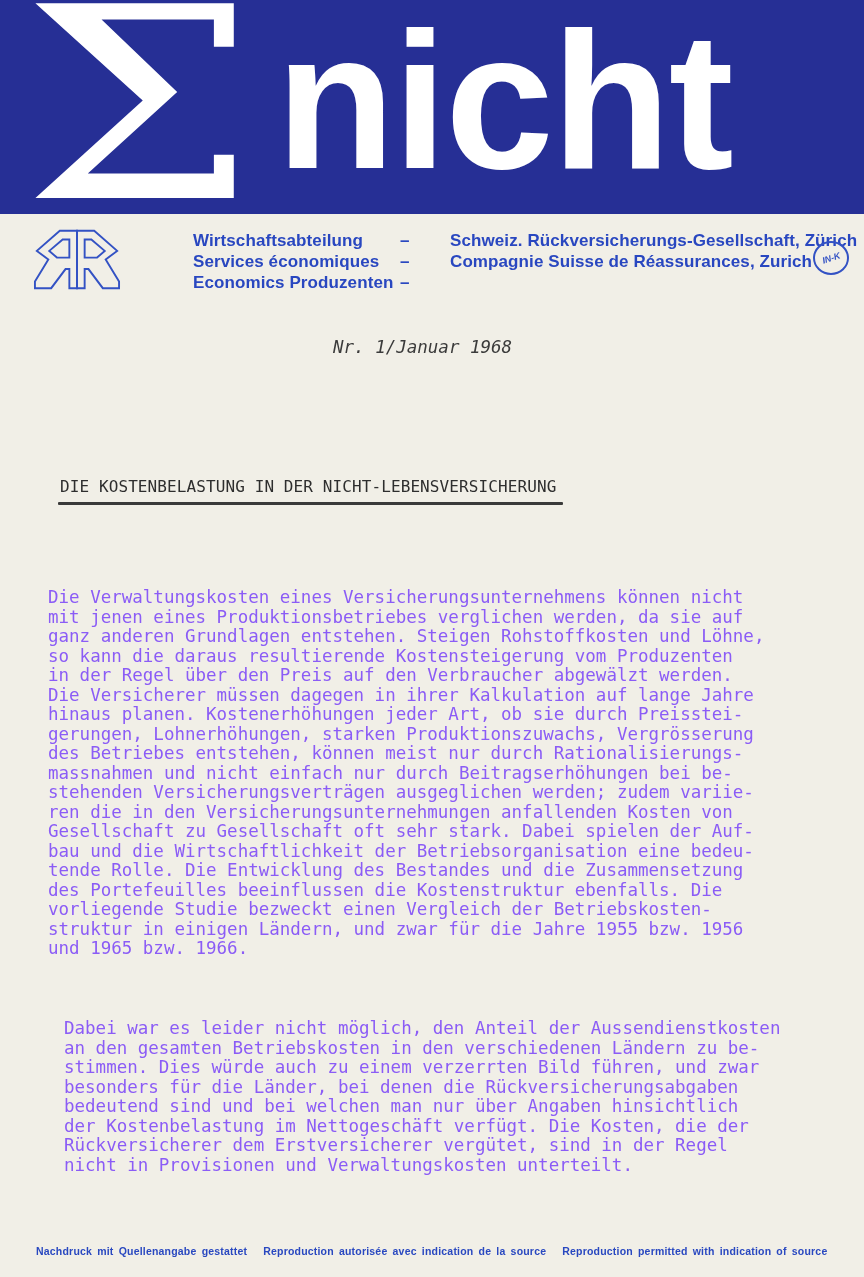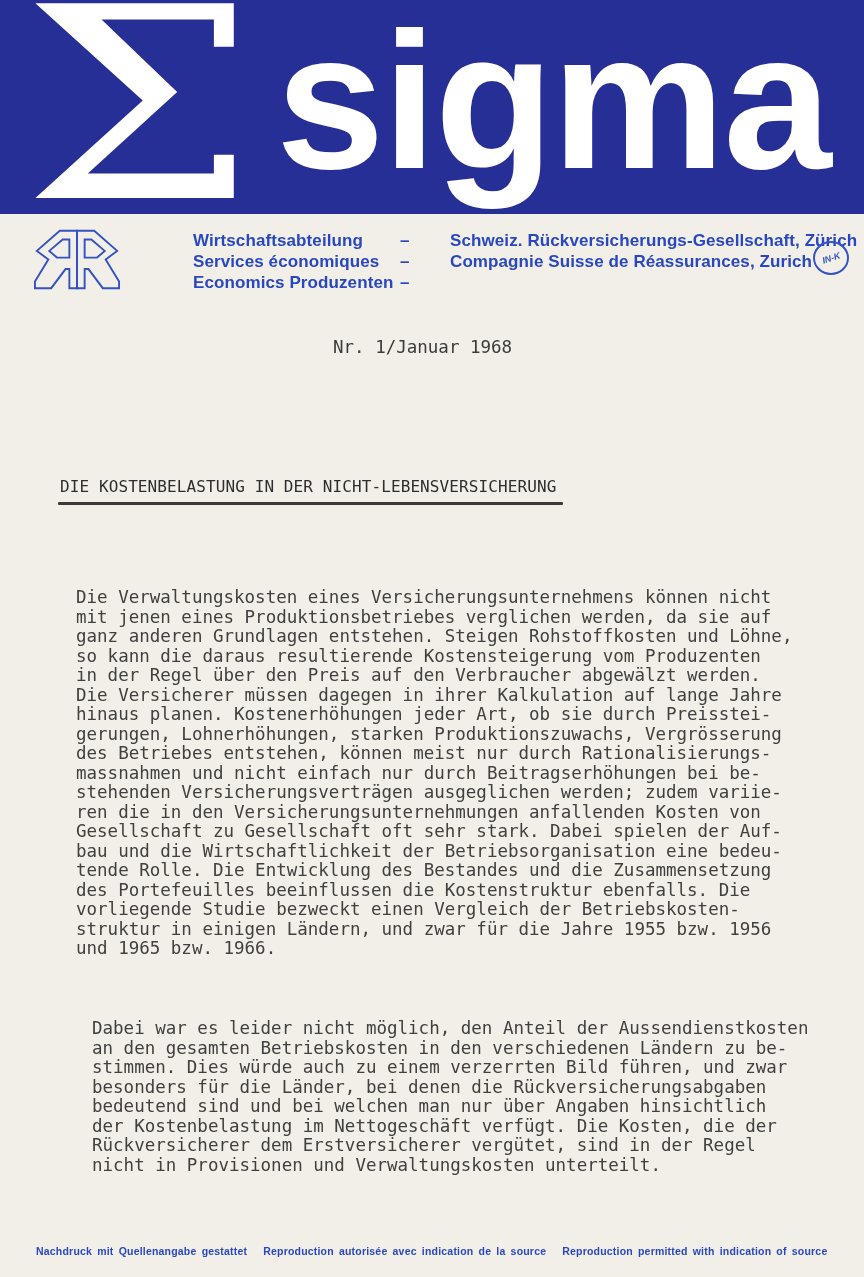--- a/index.html
+++ b/index.html
@@ -52,55 +52,55 @@
     display:flex;align-items:center;justify-content:center;
   }
   .stamp span{
     font-size:9px;font-style:italic;font-weight:700;color:#3352c4;
     transform:rotate(-18deg);letter-spacing:0;
   }
   
   .issue{
     position:absolute;left:333px;top:337px;
     font-family:"DejaVu Sans Mono",monospace;
-    font-size:17.5px;color:#3b3b3b;white-space:nowrap;
+    font-size:17.5px;color:#3b3b3b;white-space:nowrap;font-style:italic;
   }
   .headline{
     position:absolute;left:60px;top:477px;
     font-family:"DejaVu Sans Mono",monospace;
     font-size:16px;color:#2e2e2e;white-space:nowrap;letter-spacing:0.1px;
   }
   .headline-rule{
     position:absolute;left:58px;top:502px;width:505px;height:3px;
     background:#3a3a3a;border-radius:1px;
   }
   .body-par{
-    position:absolute;left:76px;width:740px;
+    position:absolute;left:48px;width:740px;
     font-family:"DejaVu Sans Mono",monospace;
-    font-size:17.5px;line-height:19.5px;color:#404040;
+    font-size:17.5px;line-height:19.5px;color:#8b5cf6;
     white-space:pre-line;
   }
   .par1{top:588px;}
   .par2{top:1003px;}
   
   .imprint{
     position:absolute;left:36px;top:1245px;
     display:flex;gap:16px;
     color:#2948c0;font-size:10.5px;font-weight:700;
     letter-spacing:0.2px;word-spacing:2px;white-space:nowrap;
   }
 </style>
 </head>
 <body>
 
 <div class="page">
 
   <header class="banner">
     <span class="sigma-symbol">Σ</span>
-    <span class="wordmark">sigma</span>
+    <span class="wordmark">nicht</span>
   </header>
 
   <section class="org">
     <svg class="monogram" width="96" height="65" viewBox="0 0 100 68" fill="none" stroke="#3352c4" stroke-width="2" stroke-linejoin="miter">
 
       <g>
         <path d="M50,4 L68,4 L92,25 L80,34 L94,57 L94,64 L77,64 L62,44 L58,44 L58,64 L50,64 Z"></path>
         <path d="M58,13 L65,13 L79,25 L71,32 L58,32 Z"></path>
       </g>
 

